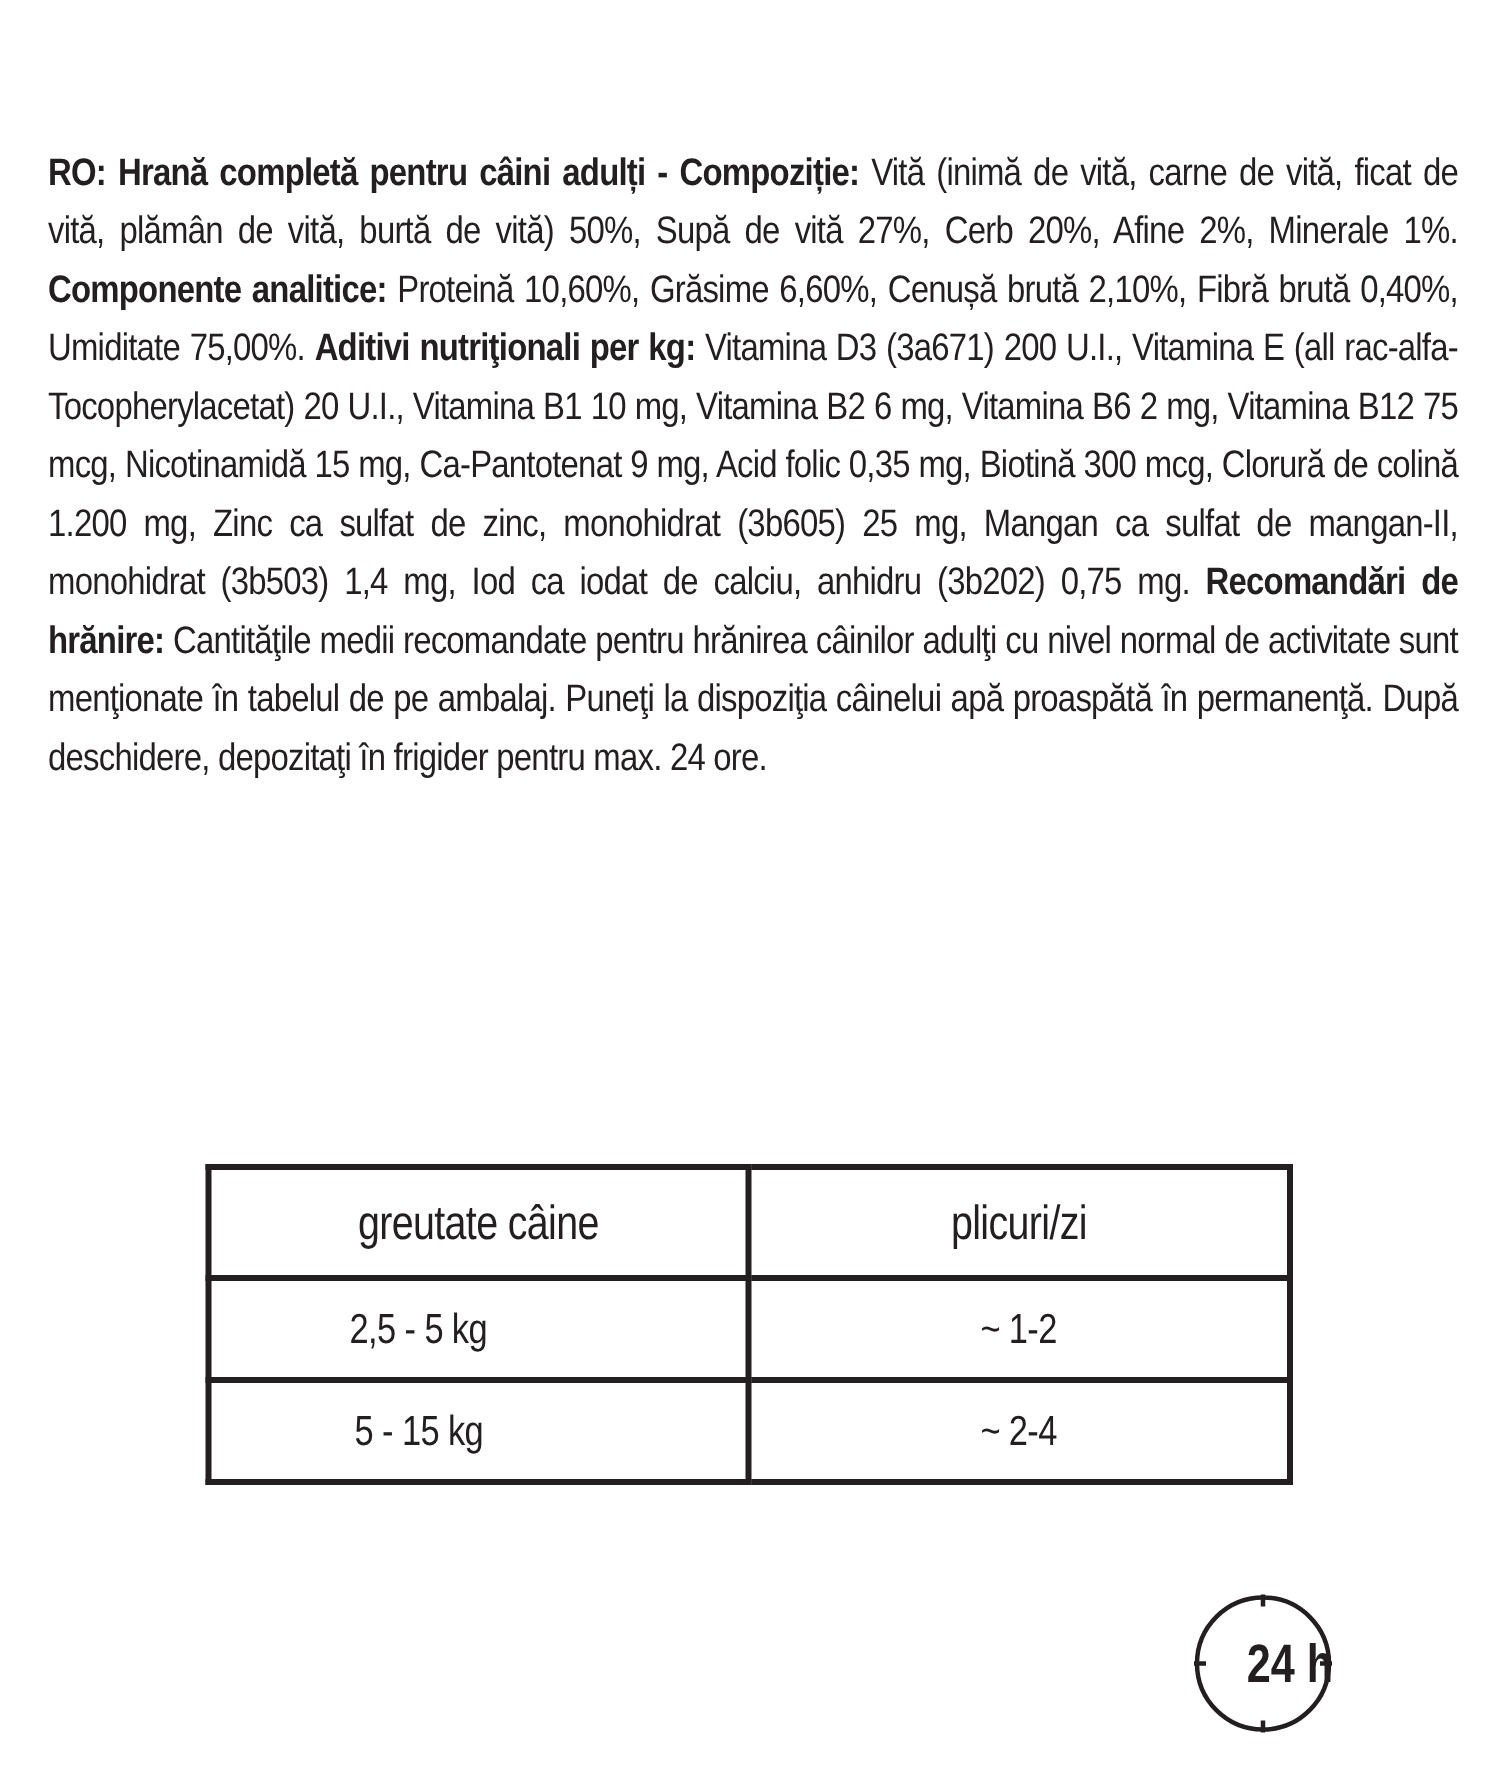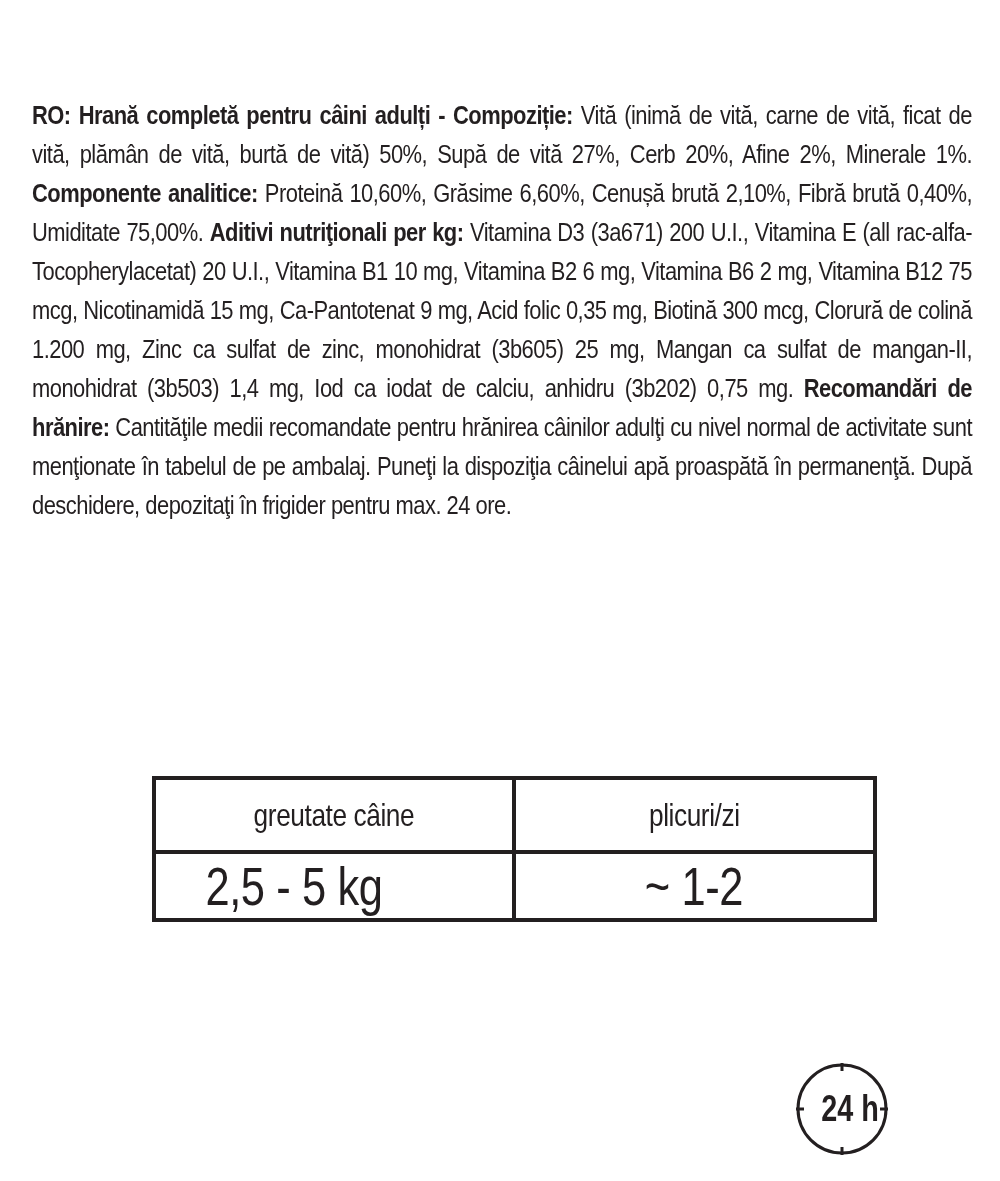--- a/index.html
+++ b/index.html
@@ -26,41 +26,41 @@
       letter-spacing: -0.6px;
       transform: scaleX(0.86);
       transform-origin: left top;
       width: 1093px;
     }
     .label-text b {
       font-weight: bold;
     }
     .feed-table {
       position: absolute;
-      left: 152px;
+      left: 137px;
       top: 776px;
       width: 725px;
       border-collapse: collapse;
       border: 4px solid #231f20;
     }
     .feed-table td, .feed-table th {
       border: 4px solid #231f20;
       padding: 0;
       text-align: center;
       vertical-align: middle;
     }
     .feed-table th {
       height: 70px;
       font-weight: normal;
       font-size: 32px;
       letter-spacing: -0.5px;
     }
     .feed-table td {
       height: 64px;
-      font-size: 53px;
+      font-size: 28px;
       letter-spacing: -0.5px;
     }
     .col-weight { width: 358px; }
     .col-pouches { width: 360px; }
     .cell-inner {
       display: inline-block;
       transform: scaleX(0.82);
     }
     .weight-cell .cell-inner { position: relative; left: -40px; }
     .pouch-cell {
@@ -68,21 +68,21 @@
     }
     .clock-badge {
       position: absolute;
       left: 795px;
       top: 1062px;
       width: 94px;
       height: 94px;
     }
     .clock-label {
       position: absolute;
-      left: 8px;
+      left: 18px;
       top: 0;
       width: 94px;
       height: 94px;
       line-height: 94px;
       text-align: center;
       font-weight: bold;
       font-size: 36px;
     }
     .clock-label span {
       display: inline-block;
@@ -97,20 +97,24 @@
 <table class="feed-table">
   <tbody>
       <tr>
     <th class="col-weight"><span class="cell-inner">greutate câine</span></th>
     <th class="col-pouches"><span class="cell-inner">plicuri/zi</span></th>
   </tr>
   <tr>
     <td class="weight-cell"><span class="cell-inner">2,5 - 5 kg</span></td>
     <td class="pouch-cell"><span class="cell-inner">~ 1-2</span></td>
   </tr>
+  <tr>
+    <td class="weight-cell"><span class="cell-inner">5 - 15 kg</span></td>
+    <td class="pouch-cell"><span class="cell-inner">~ 2-4</span></td>
+  </tr>
 </tbody>
   </table>
 
 <div class="clock-badge">
   <svg width="94" height="94" viewBox="0 0 94 94">
     <circle cx="47" cy="47" r="44" fill="none" stroke="#231f20" stroke-width="3"></circle>
     <line x1="47" y1="1" x2="47" y2="9" stroke="#231f20" stroke-width="3"></line>
     <line x1="47" y1="85" x2="47" y2="93" stroke="#231f20" stroke-width="3"></line>
     <line x1="1" y1="47" x2="9" y2="47" stroke="#231f20" stroke-width="3"></line>
     <line x1="85" y1="47" x2="93" y2="47" stroke="#231f20" stroke-width="3"></line>

